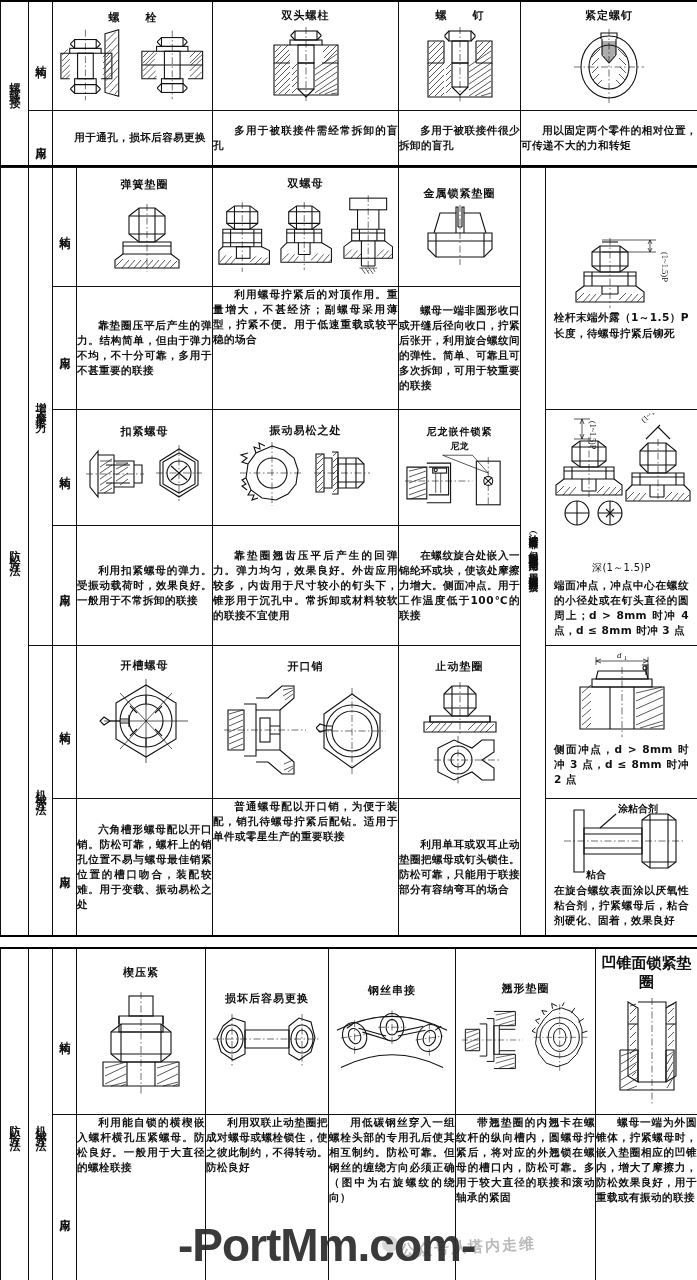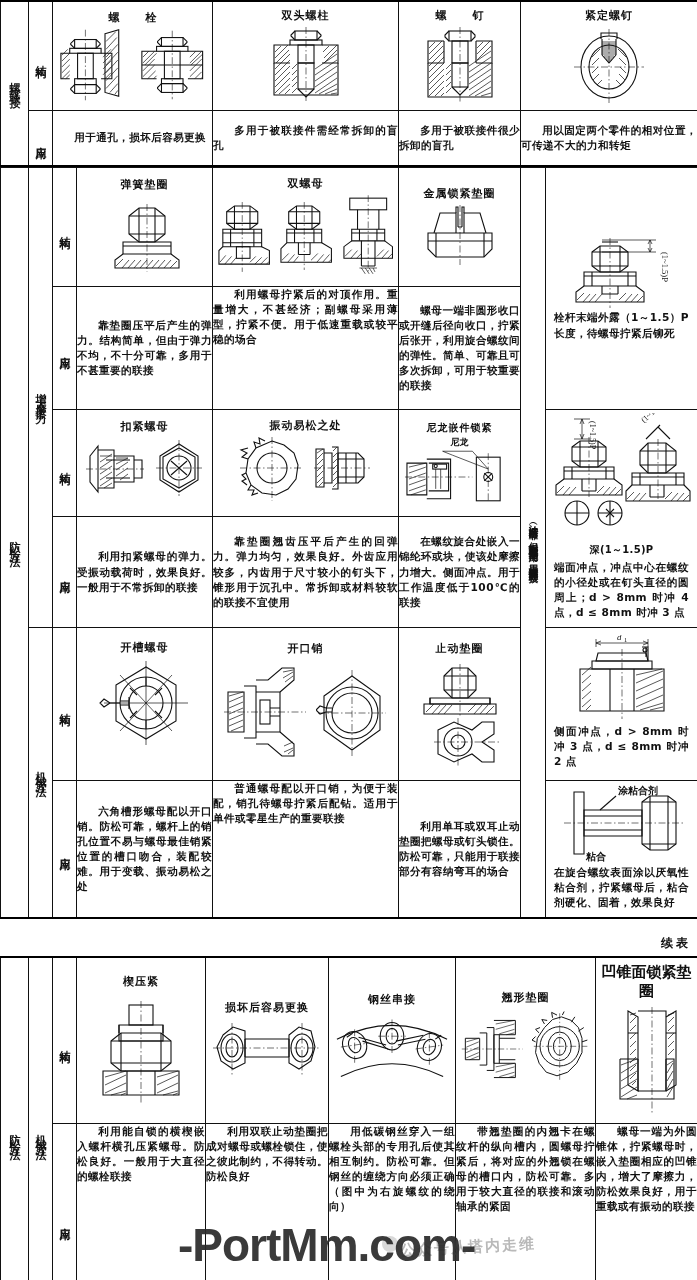--- a/index.html
+++ b/index.html
@@ -63,21 +63,21 @@
     font-size:10.6px;
     line-height:1.42;
     text-align:justify;
     text-indent:2em;
     letter-spacing:0.4px;
     font-weight:bold;
   }
   .prose.noind{text-indent:0;}
 
   .subcap{
-    font-size:10px;text-align:center;font-weight:bold;margin-top:0;letter-spacing:.3px;
+    font-size:10px;text-align:center;font-weight:normal;margin-top:18px;letter-spacing:.3px;
   }
 
   
   .cont{
     width:697px;text-align:right;font-size:12px;font-weight:bold;
     letter-spacing:3px;padding:6px 6px 4px 0;box-sizing:border-box;
   }
   .gap{height:10px;}
 
   
@@ -726,21 +726,20 @@
             </svg>
           </div>
           <div class="prose noind" style="padding:3px 4px">在旋合螺纹表面涂以厌氧性粘合剂，拧紧螺母后，粘合剂硬化、固着，效果良好</div>
         </div>
       </td>
     </tr>
   </tbody>
     </table>
 
   <div class="gap"></div>
-  <div class="cont">续表</div>
 
   <table class="doc">
     <colgroup>
       <col style="width:28px">
         <col style="width:24px">
         <col style="width:24px">
       <col style="width:129px">
         <col style="width:123px">
         <col style="width:127px">
         <col style="width:140px">

